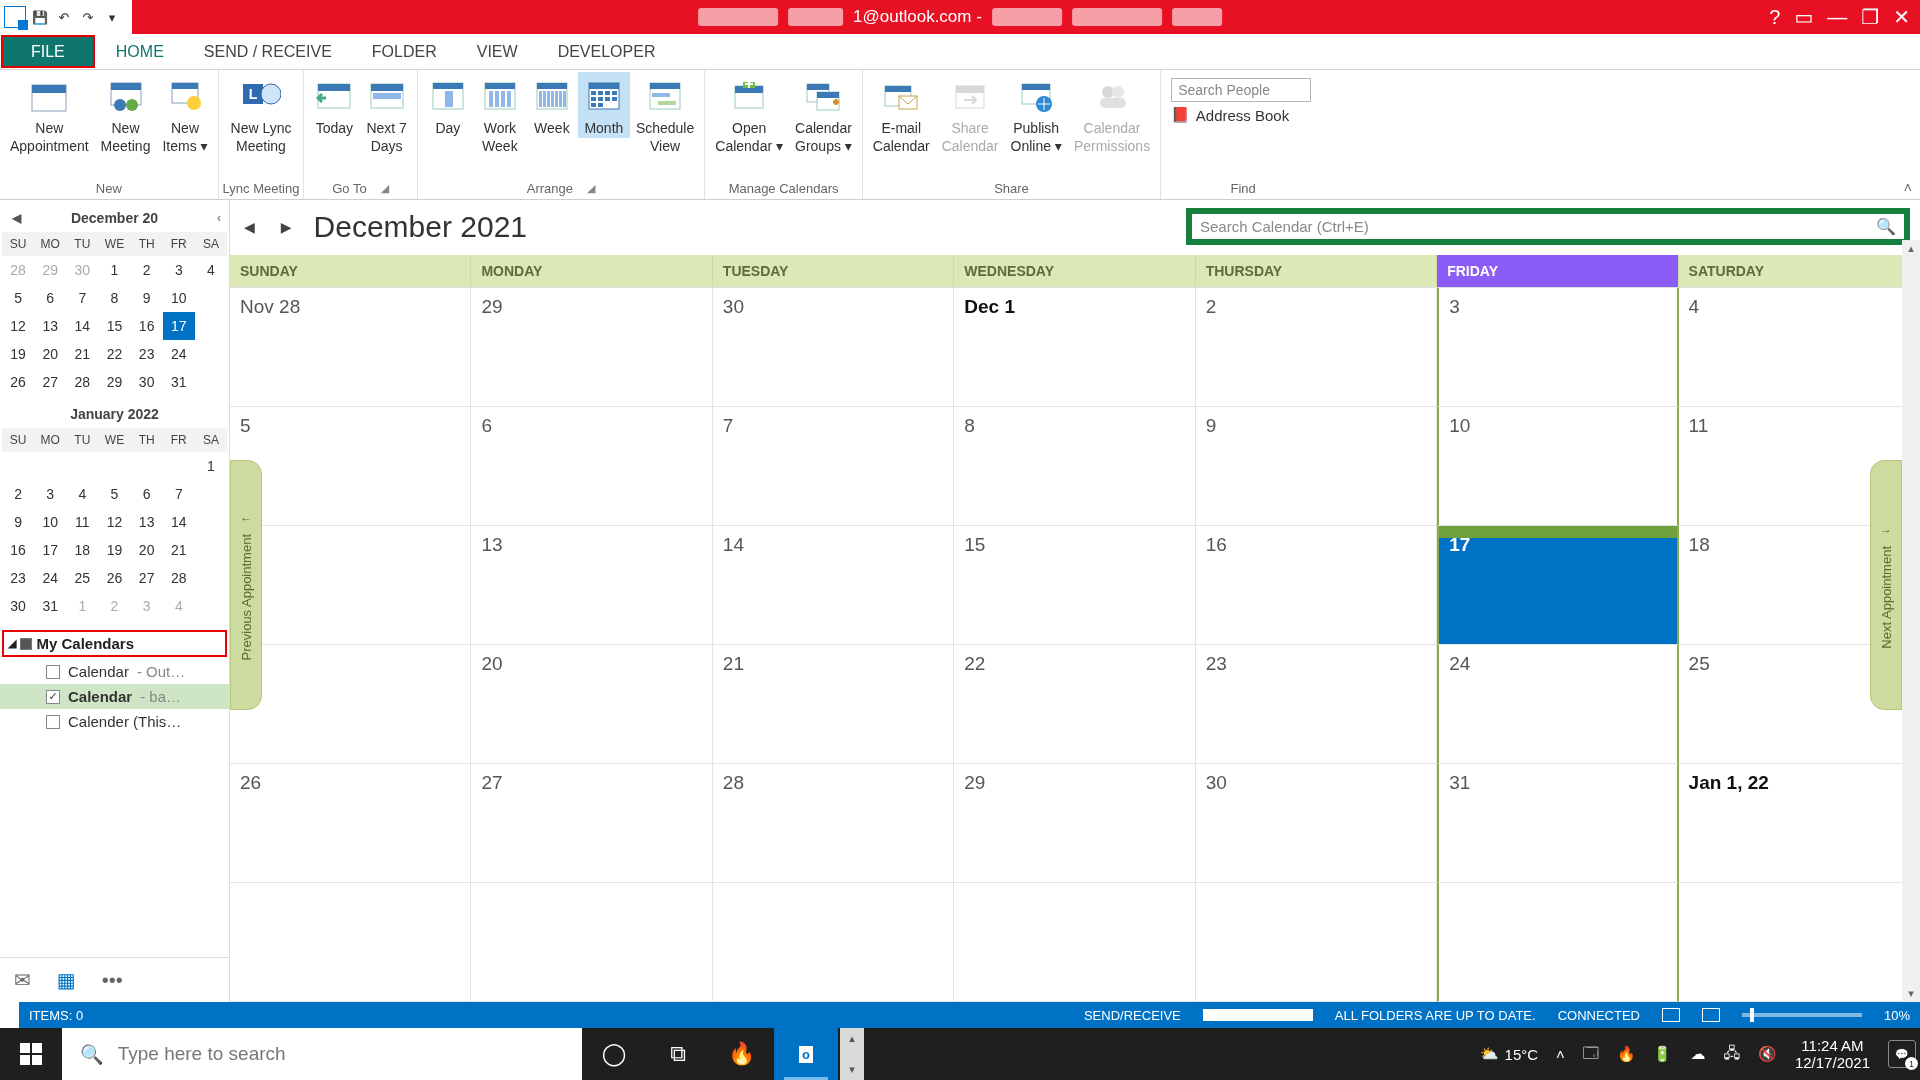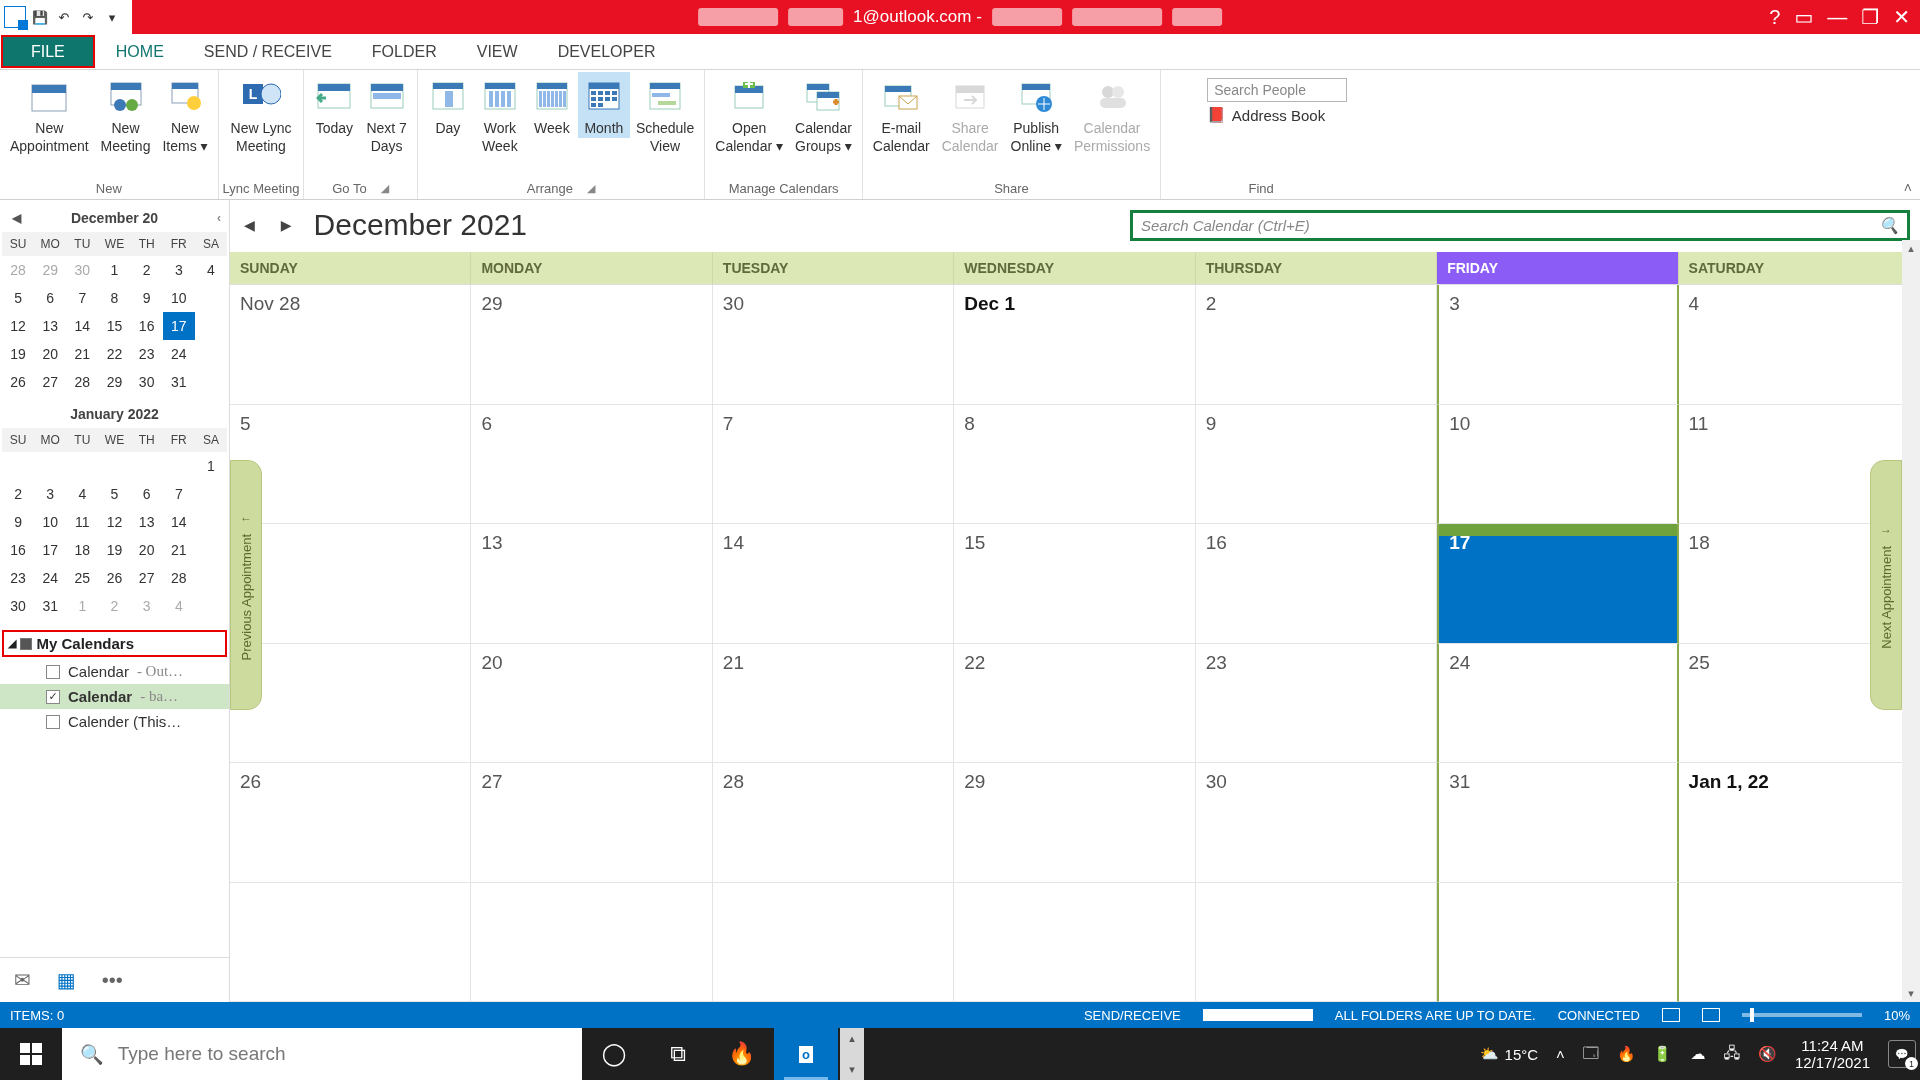--- a/index.html
+++ b/index.html
@@ -51,21 +51,21 @@
   .rgroup{border-right:1px solid #e2e2e2;display:flex;flex-direction:column;align-items:center;padding:2px 4px 0;}
   .rgroup .btns{flex:1;display:flex;align-items:flex-start;}
   .rgroup .lbl{font-size:13px;color:#666;padding:2px 0 3px;display:flex;align-items:center;gap:14px;white-space:nowrap;}
   .rgroup .lbl .dial{font-size:11px;color:#888;}
   .rbtn{display:flex;flex-direction:column;align-items:center;justify-content:flex-start;padding:4px 6px 0;min-width:52px;text-align:center;font-size:14px;color:#333;line-height:1.25;cursor:default;}
   .rbtn.sel{background:#c5e1f6;}
   .rbtn.dis{color:#aaa;}
   .ricon{width:40px;height:40px;margin-bottom:4px;display:flex;align-items:center;justify-content:center;}
   svg{display:block;}
   .collapse-chevron{position:absolute;right:8px;top:110px;font-size:14px;color:#666;}
-  .find-stack{display:flex;flex-direction:column;gap:4px;padding-top:6px;padding-left:6px;padding-right:10px;align-items:flex-start;margin-left:36px;}
+  .find-stack{display:flex;flex-direction:column;gap:4px;padding-top:6px;padding-left:6px;padding-right:10px;align-items:flex-start;}
   .searchpeople{border:1px solid #b5b5b5;padding:3px 6px;font-size:14px;color:#888;width:140px;background:#fff;}
   .ab-row{display:flex;align-items:center;gap:6px;font-size:15px;color:#333;}
   
   .main{display:flex;height:calc(100% - 34px - 36px - 130px - 26px - 52px);}
   .side{width:230px;border-right:1px solid #dcdcdc;display:flex;flex-direction:column;background:#fff;}
   .mini-wrap{padding:4px 2px 0;}
   .mini-head{display:flex;align-items:center;justify-content:center;position:relative;font-size:14px;color:#444;font-weight:600;padding:6px 0;}
   .mini-head .nav{position:absolute;font-size:12px;color:#555;cursor:default;}
   .mini-head .nav.l{left:10px;} .mini-head .nav.r{right:10px;}
   .dow{display:grid;grid-template-columns:repeat(7,1fr);background:#f2f2f2;font-size:12px;color:#444;text-align:center;}
@@ -73,48 +73,48 @@
   .mini-grid{display:grid;grid-template-columns:repeat(7,1fr);text-align:center;font-size:14px;color:#333;}
   .mini-grid div{padding:6px 0;cursor:default;}
   .mini-grid .fade{color:#aaa;}
   .mini-grid .today{background:#0072c6;color:#fff;}
   .cal-list{margin-top:8px;font-size:15px;}
   .cal-group{display:flex;align-items:center;gap:4px;padding:3px 4px;border:2px solid #e60000;margin:2px;font-weight:600;}
   .cal-item{display:flex;align-items:center;gap:8px;padding:4px 4px 4px 46px;color:#333;font-size:15px;}
   .cal-item .cb{width:14px;height:14px;border:1px solid #888;display:flex;align-items:center;justify-content:center;font-size:11px;color:#333;background:#fff;}
   .cal-item.active{background:#cfe6c6;}
   .cal-item.active .nm{font-weight:700;}
-  .cal-item .sub{color:#888;font-family:Liberation Serif, serif;}
+  .cal-item .sub{color:#888;}
   .bottom-nav{margin-top:auto;border-top:1px solid #dcdcdc;display:flex;align-items:center;gap:26px;padding:10px 14px;color:#666;font-size:20px;}
   .bottom-nav .cal-ic{color:#0072c6;}
   
   .content{flex:1;display:flex;flex-direction:column;position:relative;}
   .cal-head{display:flex;align-items:center;padding:8px 10px 10px;gap:18px;}
   .cal-head h1{margin:0;font-weight:400;font-size:30px;color:#333;}
   .cal-nav-btn{font-size:14px;color:#444;cursor:default;padding:4px;}
-  .cal-search{margin-left:auto;width:780px;border:3px solid #15803d;display:flex;align-items:center;padding:3px 8px;color:#888;font-size:15px;font-style:italic;}
+  .cal-search{margin-left:auto;width:724px;border:6px solid #15803d;display:flex;align-items:center;padding:3px 8px;color:#888;font-size:15px;}
   .cal-search .mag{margin-left:auto;color:#0072c6;font-size:16px;}
   .weekday-row{display:grid;grid-template-columns:repeat(7,1fr);}
   .weekday-row div{background:#dce8b6;color:#606a3c;font-size:14px;font-weight:600;padding:8px 10px;border-right:1px solid #cfd8a8;}
   .weekday-row div.today{background:#8b5cf6;color:#fff;}
   .grid{display:grid;grid-template-columns:repeat(7,1fr);grid-template-rows:repeat(6,1fr);flex:1;border-top:1px solid #ddd;}
   .cell{border-right:1px solid #e4e4e4;border-bottom:1px solid #e4e4e4;padding:8px 10px;font-size:19px;color:#565656;position:relative;}
   .cell.today-col{border-left:2px solid #8aab4b;border-right:2px solid #8aab4b;}
   .cell.selected{background:#0072c6;color:#fff;}
   .cell.selected::before{content:"";position:absolute;left:0;right:0;top:0;height:12px;background:#6fa23c;}
   .cell .num.black{color:#111;font-weight:700;}
   .cell .num.white{color:#fff;font-weight:700;}
   .side-handle{position:absolute;top:260px;width:32px;height:250px;background:#cddc9e;border:1px solid #b8c77f;display:flex;flex-direction:column;align-items:center;justify-content:center;gap:10px;color:#5a6b2b;font-size:12px;}
   .side-handle.left{left:0;border-radius:0 14px 14px 0;}
   .side-handle.right{right:18px;border-radius:14px 0 0 14px;}
   .side-handle .vt{writing-mode:vertical-rl;transform:rotate(180deg);font-size:13px;}
   .vscroll{position:absolute;right:0;top:40px;bottom:0;width:18px;background:#f0f0f0;display:flex;flex-direction:column;align-items:center;justify-content:flex-start;color:#666;font-size:11px;padding-top:2px;}
   .vscroll .dn{margin-top:auto;margin-bottom:2px;}
   
-  .status{height:26px;background:#0072c6;color:#fff;display:flex;align-items:center;font-size:13px;padding:0 10px;gap:22px;}
+  .status{height:26px;background:#0072c6;color:#fff;display:flex;align-items:center;font-size:13px;padding:0 10px;gap:22px;margin-left:19px;}
   .status .mid{margin-left:auto;display:flex;align-items:center;gap:22px;}
   .status .prog{width:110px;height:12px;background:#fff;}
   .status .vbox{width:18px;height:14px;border:1px solid #fff;}
   
   .taskbar{height:52px;background:#1f1f1f;display:flex;align-items:center;color:#fff;position:relative;}
   .startbtn{width:62px;height:100%;display:flex;align-items:center;justify-content:center;background:#1f1f1f;}
   .win-logo{width:22px;height:22px;display:grid;grid-template-columns:1fr 1fr;grid-template-rows:1fr 1fr;gap:2px;}
   .win-logo span{background:#fff;}
   .tb-search{height:100%;background:#fff;color:#777;display:flex;align-items:center;gap:14px;padding:0 18px;width:520px;font-size:19px;}
   .tb-icons{display:flex;height:100%;}

